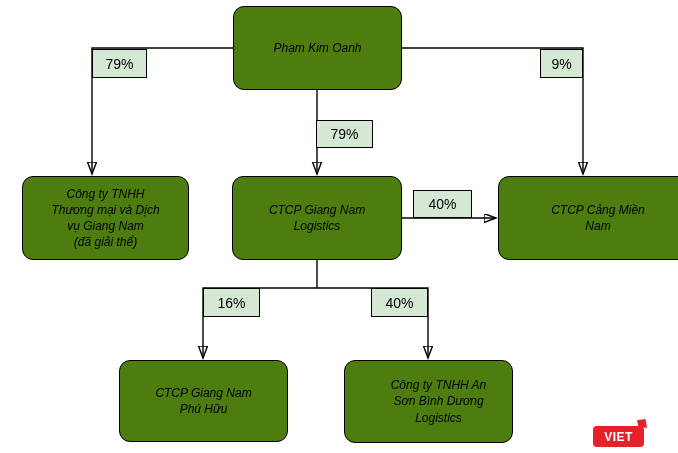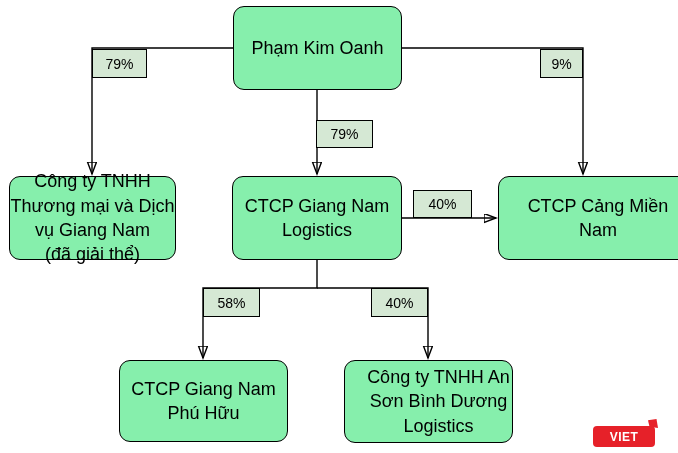--- a/index.html
+++ b/index.html
@@ -23,64 +23,65 @@
     height: 453px;
   }
   .edges-svg path {
     fill: none;
     stroke: #000000;
     stroke-width: 1.4;
   }
   .node {
     position: absolute;
     box-sizing: border-box;
-    background: #86efac;
+    background: #4d7c0f;
     border: 1.5px solid #000000;
     border-radius: 11px;
     display: flex;
     align-items: center;
     justify-content: center;
     text-align: center;
-    font-size: 18px;
+    font-size: 12px;
     line-height: 1.35;
     color: #000000;
     white-space: pre-line;
+    font-style: italic;
   }
   .edge-label {
     position: absolute;
     box-sizing: border-box;
     background: #d5e8d4;
     border: 1px solid #000000;
     display: flex;
     align-items: center;
     justify-content: center;
     font-size: 14px;
     color: #000000;
     text-align: center;
   }
   
   .n-pham      { left: 233px; top:   6px; width: 169px; height: 84px; }
-  .n-tnhh      { left:   9px; top: 176px; width: 167px; height: 84px; }
+  .n-tnhh      { left:   22px; top: 176px; width: 167px; height: 84px; }
   .n-logistics { left: 232px; top: 176px; width: 170px; height: 84px; }
   .n-cang      { left: 498px; top: 176px; width: 200px; height: 84px; }
   .n-phuhuu    { left: 119px; top: 360px; width: 169px; height: 82px; }
   .n-anson     { left: 344px; top: 360px; width: 169px; height: 83px; padding-left: 20px; }
   
   .l-79-left   { left:  92px; top:  49px; width: 55px; height: 29px; }
   .l-79-mid    { left: 316px; top: 120px; width: 57px; height: 28px; }
   .l-9-right   { left: 540px; top:  49px; width: 43px; height: 29px; }
   .l-40-mid    { left: 413px; top: 190px; width: 59px; height: 28px; }
   .l-51-bot    { left: 203px; top: 288px; width: 57px; height: 29px; }
   .l-40-bot    { left: 371px; top: 288px; width: 57px; height: 29px; }
   
   .logo {
     position: absolute;
     left: 593px;
     top: 426px;
-    width: 62px;
+    width: 51px;
     height: 21px;
     background: #e62129;
     border-radius: 4px;
     display: flex;
     align-items: center;
     justify-content: center;
     color: #ffffff;
     font-size: 12px;
     font-weight: 800;
     letter-spacing: 0.5px;
@@ -132,21 +133,21 @@
   <div class="node n-phuhuu">CTCP Giang Nam
 Phú Hữu</div>
   <div class="node n-anson">Công ty TNHH An
 Sơn Bình Dương
 Logistics</div>
 
   <div class="edge-label l-79-left">79%</div>
   <div class="edge-label l-79-mid">79%</div>
   <div class="edge-label l-9-right">9%</div>
   <div class="edge-label l-40-mid">40%</div>
-  <div class="edge-label l-51-bot">58%</div>
+  <div class="edge-label l-51-bot">16%</div>
   <div class="edge-label l-40-bot">40%</div>
 
   <div class="logo">
     <span class="logo-flag"></span>
     <span>VIET</span>
   </div>
 
 </div>
 
 </body></html>

